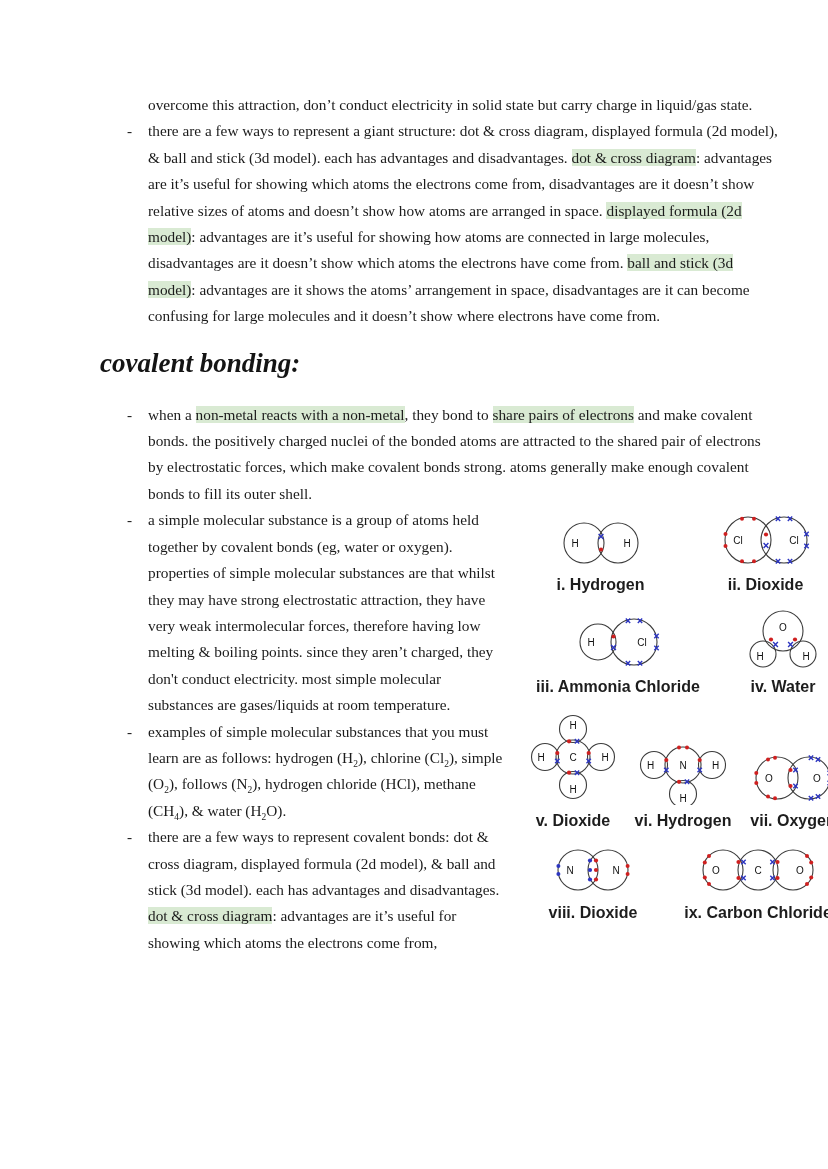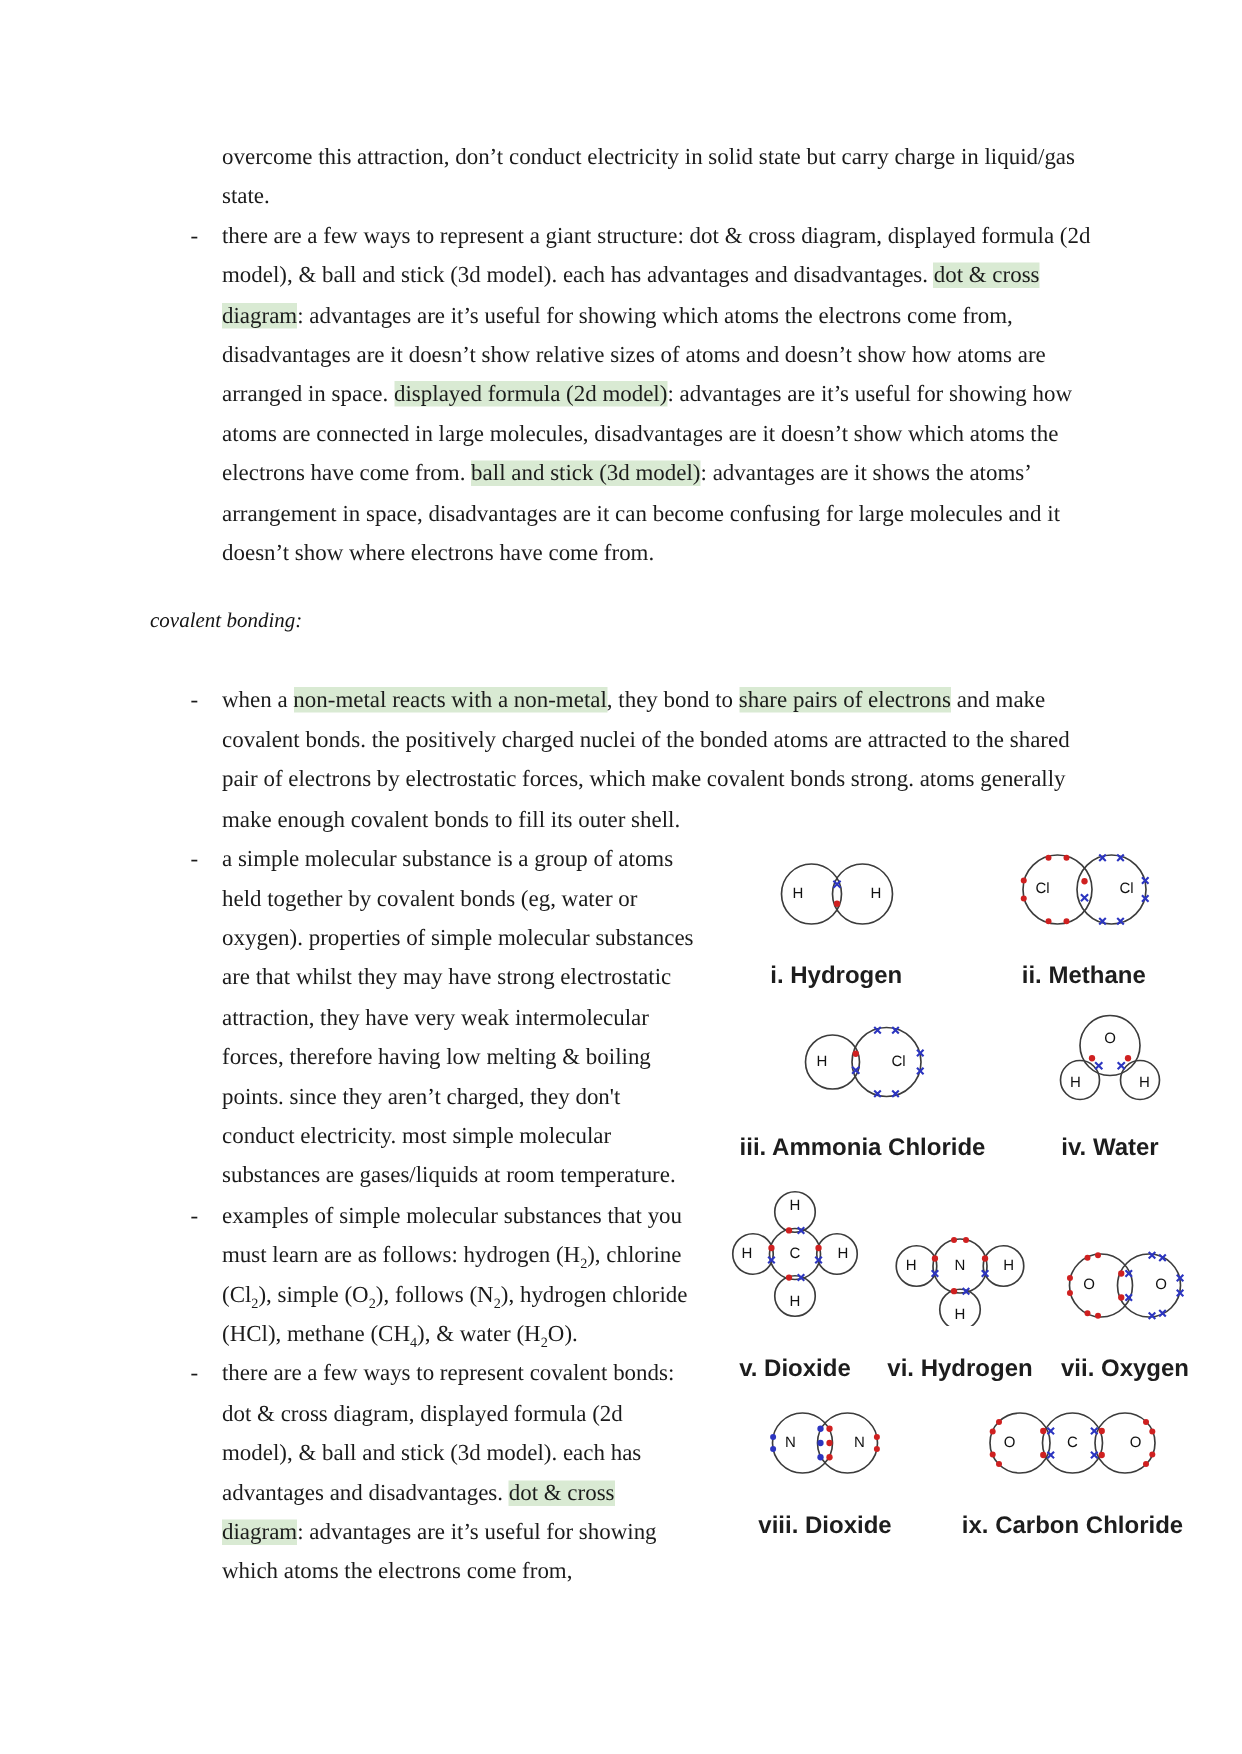--- a/index.html
+++ b/index.html
@@ -2,39 +2,39 @@
 <html style="--hl: #d9ead3; --dot: #cf2020; --cross: #2c35c0;"><head>
 <meta charset="utf-8">
 <style>
   * { margin:0; padding:0; box-sizing:border-box; }
   html,body { background:#ffffff; }
   .page {
     width:828px; height:1169px; background:#fff; overflow:hidden;
     font-family:"Liberation Serif", serif; font-size:15.3px; line-height:26.4px;
     color:#1b1b1b; position:relative; margin:0 auto;
   }
-  .content { padding:92px 93px 0 100px; }
+  .content { padding:92px 50px 0 100px; }
   .para, .bullet { margin-left:48px; text-align:left; }
   .bullet { position:relative; }
   .bullet .dash { position:absolute; left:-21px; top:0; }
   .hl { background:var(--hl, #d9ead3); }
   h2.section {
-    font-size:14px; font-style:italic; font-weight:400; line-height:30px;
+    font-size:27px; font-style:italic; font-weight:700; line-height:30px;
     margin:18px 0 24px 0; font-family:"Liberation Serif", serif; color:#141414;
   }
   sub { font-size:0.62em; line-height:0; }
 
   
   .figure { float:right; width:330px; margin-right:-70px; margin-left:10px;
             padding-top:4px; margin-bottom:12px; }
   .fig-row { display:flex; align-items:flex-end; margin-bottom:12px; }
   .fig-cell { display:flex; flex-direction:column; align-items:center; justify-content:flex-end; }
   .fig-label {
     font-family:"Liberation Sans", sans-serif; font-weight:700; font-size:16px;
-    color:#1d1d1d; line-height:20px; margin-top:19px; white-space:nowrap;
+    color:#1d1d1d; line-height:20px; margin-top:6px; white-space:nowrap;
   }
   svg { display:block; }
   .ring { fill:none; stroke:#3c3c3c; stroke-width:1.1; }
   .atom { font-family:"Liberation Sans", sans-serif; font-size:10px; fill:#111;
           text-anchor:middle; dominant-baseline:central; }
   .e-dot { fill:var(--dot, #cf2020); }
   .e-dot.blue { fill:var(--cross, #2c35c0); }
   .e-cross { stroke:var(--cross, #2c35c0); stroke-width:1.4; fill:none; }
 </style>
 </head>
@@ -95,21 +95,21 @@
                 <circle class="e-dot" cx="26" cy="50.2" r="2"></circle>
                   <circle class="e-dot" cx="38" cy="50.2" r="2"></circle>
                 <path class="e-cross" d="M-2.2 -2.2 L2.2 2.2 M-2.2 2.2 L2.2 -2.2" transform="translate(62,7.8)"></path>
                 <path class="e-cross" d="M-2.2 -2.2 L2.2 2.2 M-2.2 2.2 L2.2 -2.2" transform="translate(74,7.8)"></path>
                 <path class="e-cross" d="M-2.2 -2.2 L2.2 2.2 M-2.2 2.2 L2.2 -2.2" transform="translate(90.5,23)"></path>
                 <path class="e-cross" d="M-2.2 -2.2 L2.2 2.2 M-2.2 2.2 L2.2 -2.2" transform="translate(90.5,35)"></path>
                 <path class="e-cross" d="M-2.2 -2.2 L2.2 2.2 M-2.2 2.2 L2.2 -2.2" transform="translate(62,50.2)"></path>
                 <path class="e-cross" d="M-2.2 -2.2 L2.2 2.2 M-2.2 2.2 L2.2 -2.2" transform="translate(74,50.2)"></path>
               </g>
             </svg>
-            <div class="fig-label">ii. Methane</div>
+            <div class="fig-label">ii. Dioxide</div>
           </div>
         </div>
 
         <div class="fig-row">
           <div class="fig-cell" style="width:200px">
             <svg width="100" height="58" viewBox="0 0 100 58">
               <g>
                 <circle class="ring" cx="30" cy="29" r="18"></circle>
                   <circle class="ring" cx="66" cy="29" r="23"></circle>
               </g>

